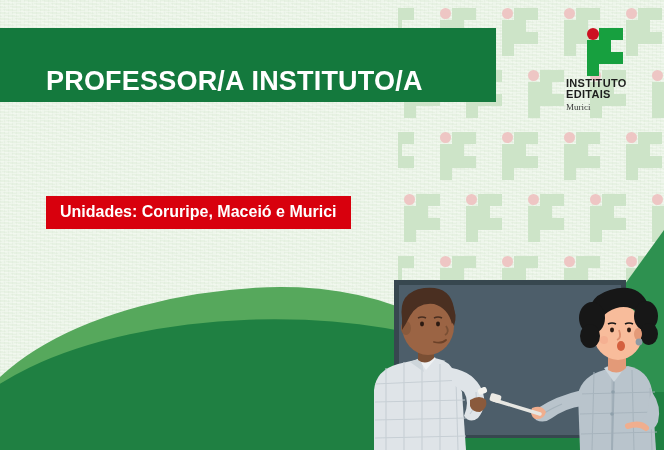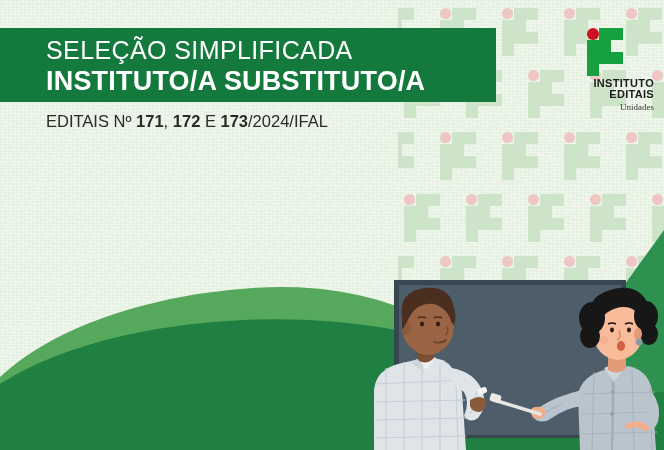--- a/index.html
+++ b/index.html
@@ -181,21 +181,21 @@
   .insc-badge .lbl { color: #111111; font-weight: 700; }
   .insc-badge .mid { color: #f2f7f1; font-weight: 400; }
   .insc-badge .date { color: #ffffff; font-weight: 700; }
 
   
   .logo {
     position: absolute;
     left: 566px;
     top: 28px;
     width: 88px;
-    text-align: right;
+    text-align: left;
   }
   .logo-grid {
     position: relative;
     width: 46px;
     height: 46px;
     margin: 0 auto 4px auto;
   }
   .logo-grid i {
     position: absolute;
     display: block;
@@ -502,44 +502,41 @@
         <i style="left: 0px; top: 36px;"></i>
       </div>
     </div>
 
   <div class="wedge-right"></div>
   <div class="wave-light"></div>
   <div class="wave-dark"></div>
   <div class="bottom-band"></div>
 
   <div class="header-bar"></div>
-  <div class="title-line1">SELEÇÃO SIMPLIFICADA</div>
-  <div class="title-line2">INSTITUTO/A SUBSTITUTO/A</div>
-
-  <div class="editais">
-    <span>EDITAIS Nº </span><b>171</b><span>, </span><b>172</b><span> E </span><b>173</b><span>/2024/IFAL</span>
-  </div>
+  <div class="title-line2">PROFESSOR/A INSTITUTO/A</div>
+
 
   <div class="logo">
     <div class="logo-grid" id="logoGrid">
         <i class="dot" style="left: 0px; top: 0px;"></i>
         <i style="left: 12px; top: 0px;"></i>
         <i style="left: 24px; top: 0px;"></i>
         <i style="left: 0px; top: 12px;"></i>
         <i style="left: 12px; top: 12px;"></i>
         <i style="left: 0px; top: 24px;"></i>
         <i style="left: 12px; top: 24px;"></i>
         <i style="left: 24px; top: 24px;"></i>
         <i style="left: 0px; top: 36px;"></i>
       </div>
     <div class="logo-t1">INSTITUTO</div>
     <div class="logo-t2">EDITAIS</div>
-    <div class="logo-t3">Unidades</div>
+    <div class="logo-t3">Murici</div>
   </div>
 
+  <div class="units-badge">Unidades: Coruripe, Maceió e Murici</div>
 
 
 
   <div class="illus">
     <svg viewBox="0 0 298 178" width="298" height="178" xmlns="http://www.w3.org/2000/svg">
 
       <g>
         <rect x="28" y="8" width="232" height="158" fill="#37474f"></rect>
         <rect x="33" y="13" width="222" height="150" fill="#4d5e6a"></rect>
       </g>

